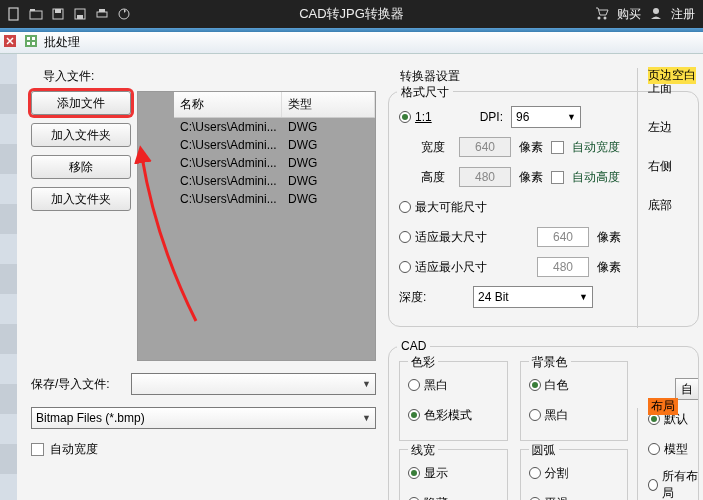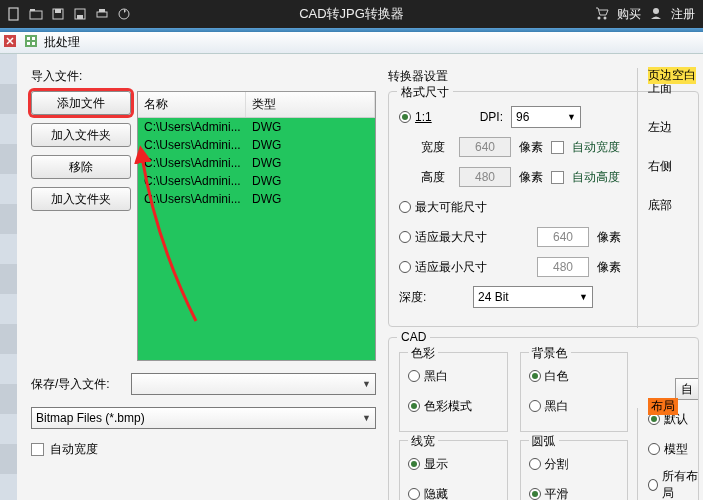--- a/index.html
+++ b/index.html
@@ -7,39 +7,39 @@
 .titlebar { background: #222; color: #fff; height: 28px; display: flex; align-items: center; position: relative; }
 .titlebar .tb-icons { display: flex; gap: 2px; padding-left: 4px; }
 .titlebar .tb-icon { width: 20px; height: 20px; display: flex; align-items: center; justify-content: center; color: #ddd; }
 .titlebar .title { position: absolute; left: 50%; transform: translateX(-50%); color: #eee; font-size: 13px; }
 .titlebar .right { position: absolute; right: 8px; display: flex; align-items: center; gap: 8px; color: #eee; }
 .toolbar-strip { background: linear-gradient(#5a9fd4, #3c7fb1); height: 4px; }
 .dialog-header { background: linear-gradient(#fefefe, #e6ecf2); height: 22px; border-bottom: 1px solid #bcc; display: flex; align-items: center; padding-left: 4px; gap: 6px; }
 .sidebar { position: absolute; left: 0; top: 54px; width: 17px; background: repeating-linear-gradient(#d5dde6, #d5dde6 30px, #c5cdd6 30px, #c5cdd6 60px); height: 446px; }
 .main { position: absolute; left: 17px; top: 54px; right: 0; bottom: 0; background: #f4f4f4; padding: 14px 4px 4px 14px; display: flex; gap: 12px; }
 .left-col { width: 345px; display: flex; flex-direction: column; }
-.section-label { margin-bottom: 6px; }
+.section-label { margin-bottom: 6px; margin-left: 12px; }
 .import-row { display: flex; gap: 6px; }
 .btn-col { display: flex; flex-direction: column; gap: 8px; }
 .wbtn { width: 100px; height: 24px; background: linear-gradient(#fdfdfd,#e6e6e6); border: 1px solid #8a8a8a; border-radius: 3px; cursor: pointer; }
 .highlight { box-shadow: 0 0 0 3px #e33; }
-.file-table { flex: 1; border: 1px solid #999; background: #22c55e; display: flex; flex-direction: column; }
+.file-table { flex: 1; border: 1px solid #999; background: #a3a3a3; display: flex; flex-direction: column; padding-left: 36px; }
 .ft-head { display: flex; background: linear-gradient(#fdfdfd,#ececec); border-bottom: 1px solid #ccc; }
 .ft-head > div { padding: 4px 6px; border-right: 1px solid #ddd; }
 .ft-body { flex: 1; overflow: auto; }
 .ft-row { display: flex; padding: 2px 6px; }
 .ft-row > div { overflow: hidden; text-overflow: ellipsis; white-space: nowrap; }
 .col-name { width: 108px; }
 .col-type { flex: 1; }
 .label-row { display: flex; align-items: center; margin-top: 12px; gap: 10px; }
 .combo { height: 22px; border: 1px solid #7a7a7a; background: linear-gradient(#fff,#eee); padding: 0 4px; flex: 1; display: flex; align-items: center; justify-content: space-between; }
 .combo .arrow { font-size: 9px; color: #444; }
 .checkbox-row { display: flex; align-items: center; gap: 6px; margin-top: 12px; }
 .right-col { flex: 1; position: relative; }
-.grp { border: 1px solid #ccc; border-radius: 4px; padding: 14px 10px 10px 10px; margin-bottom: 10px; position: relative; }
+.grp { border: 1px solid #ccc; border-radius: 12px; padding: 14px 10px 10px 10px; margin-bottom: 19px; position: relative; }
 .grp-title { position: absolute; top: -8px; left: 8px; background: #f4f4f4; padding: 0 4px; }
 .frow { display: flex; align-items: center; gap: 8px; margin-bottom: 8px; min-height: 22px; }
 .radio { display: flex; align-items: center; gap: 4px; }
 .inp { width: 52px; height: 20px; border: 1px solid #aaa; background: #fff; text-align: center; color: #888; }
 .inp.disabled { background: #eee; }
 .sel { height: 22px; border: 1px solid #888; background: #fff; padding: 0 4px; display: flex; align-items: center; justify-content: space-between; }
 .sel .arrow { font-size: 9px; }
 .page-margins { position: absolute; right: -2px; top: 0; border-left: 1px solid #ccc; padding: 12px 0 0 10px; width: 64px; height: 260px;}
 .pm-title { position: absolute; top: -1px; left: 10px; background: #fde047; }
 .pm-row { margin-bottom: 22px; }

